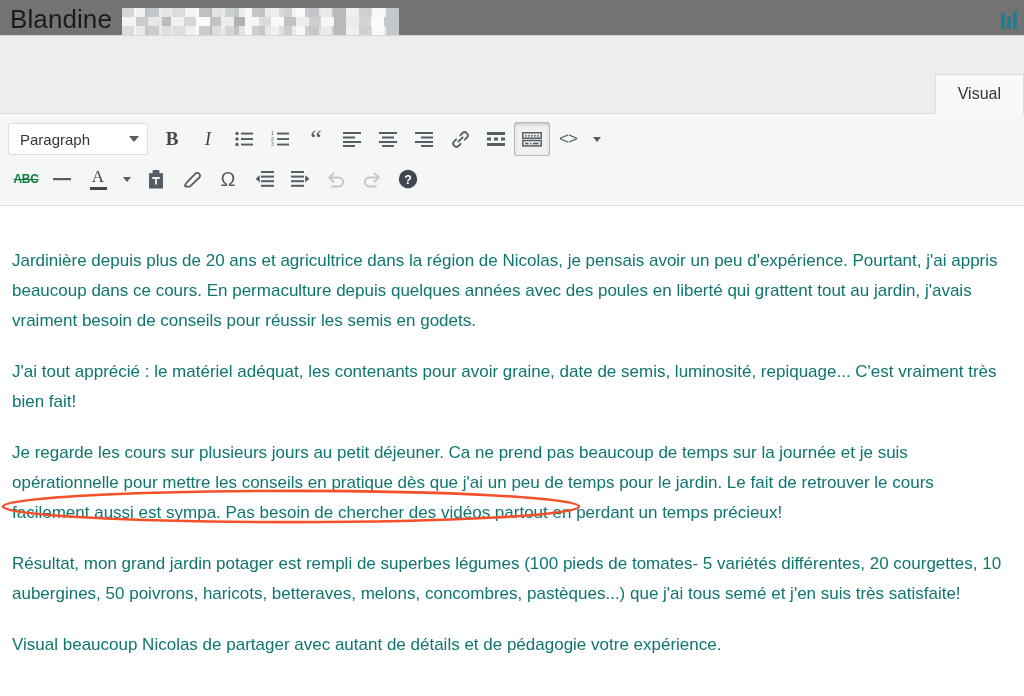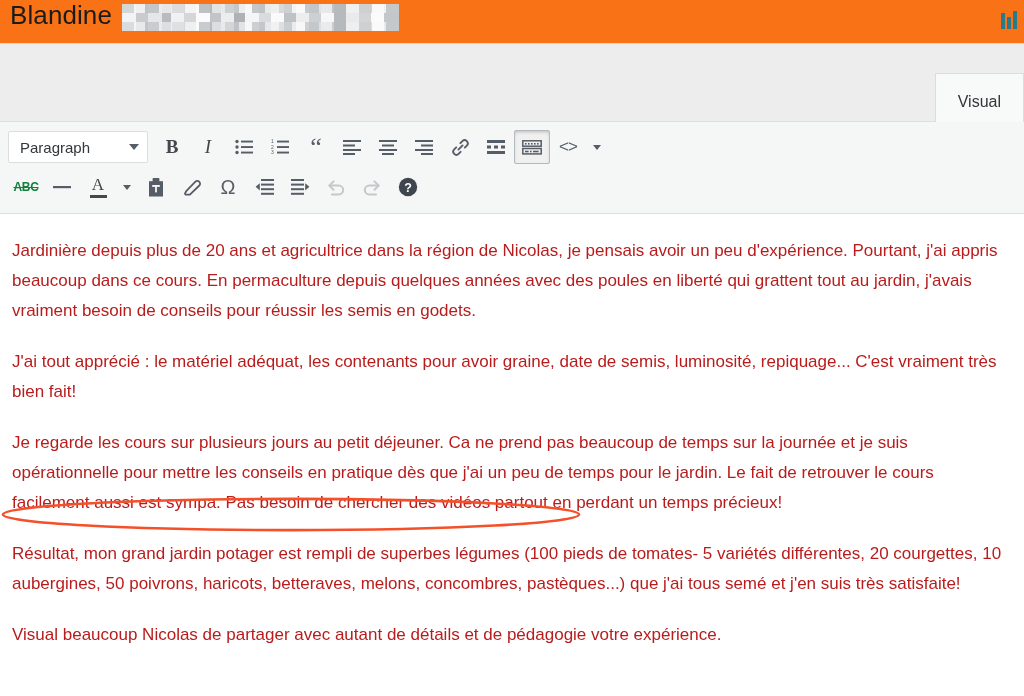--- a/index.html
+++ b/index.html
@@ -12,24 +12,24 @@
     height: 696px;
     overflow: hidden;
     background: #ffffff;
     font-family: "Liberation Sans", sans-serif;
     -webkit-font-smoothing: antialiased;
   }
 
   
   .header {
     position: relative;
-    height: 44px;
-    background: #f97316;
-    display: flex;
-    align-items: flex-start;
+    height: 36px;
+    background: #737373;
+    display: flex;
+    align-items: flex-end;
     border-bottom: 1px solid #d8d8d8;
     box-sizing: border-box;
   }
   .header-title {
     font-size: 26px;
     color: #1b1b1b;
     padding-left: 10px;
     letter-spacing: 0.1px;
     white-space: nowrap;
     display: flex;
@@ -91,21 +91,21 @@
   .tabs {
     position: absolute;
     right: 0;
     bottom: -1px;
     display: flex;
     align-items: flex-end;
   }
   .tab {
     font-size: 16px;
     color: #555d66;
-    padding: 18px 22px 10px 22px;
+    padding: 9px 22px 10px 22px;
     border: 1px solid #dcdcdc;
     border-bottom: none;
     background: #f1f1f1;
     line-height: 20px;
     margin-left: 2px;
     box-sizing: border-box;
   }
   .tab.active {
     background: #f8f9f9;
     color: #32373c;
@@ -207,24 +207,24 @@
   
   .editor {
     position: relative;
     background: #ffffff;
     padding: 22px 12px 0 12px;
     box-sizing: border-box;
     height: 476px;
     overflow: hidden;
   }
   .editor p {
-    margin: 0 0 21px 0;
+    margin: 18px 0 21px 0;
     font-size: 17px;
     line-height: 30px;
-    color: #b91c1c;
+    color: #0f766e;
     font-family: "Liberation Sans", sans-serif;
   }
   .ellipse {
     position: absolute;
     left: 0px;
     top: 282px;
     width: 583px;
     height: 37px;
     pointer-events: none;
   }

